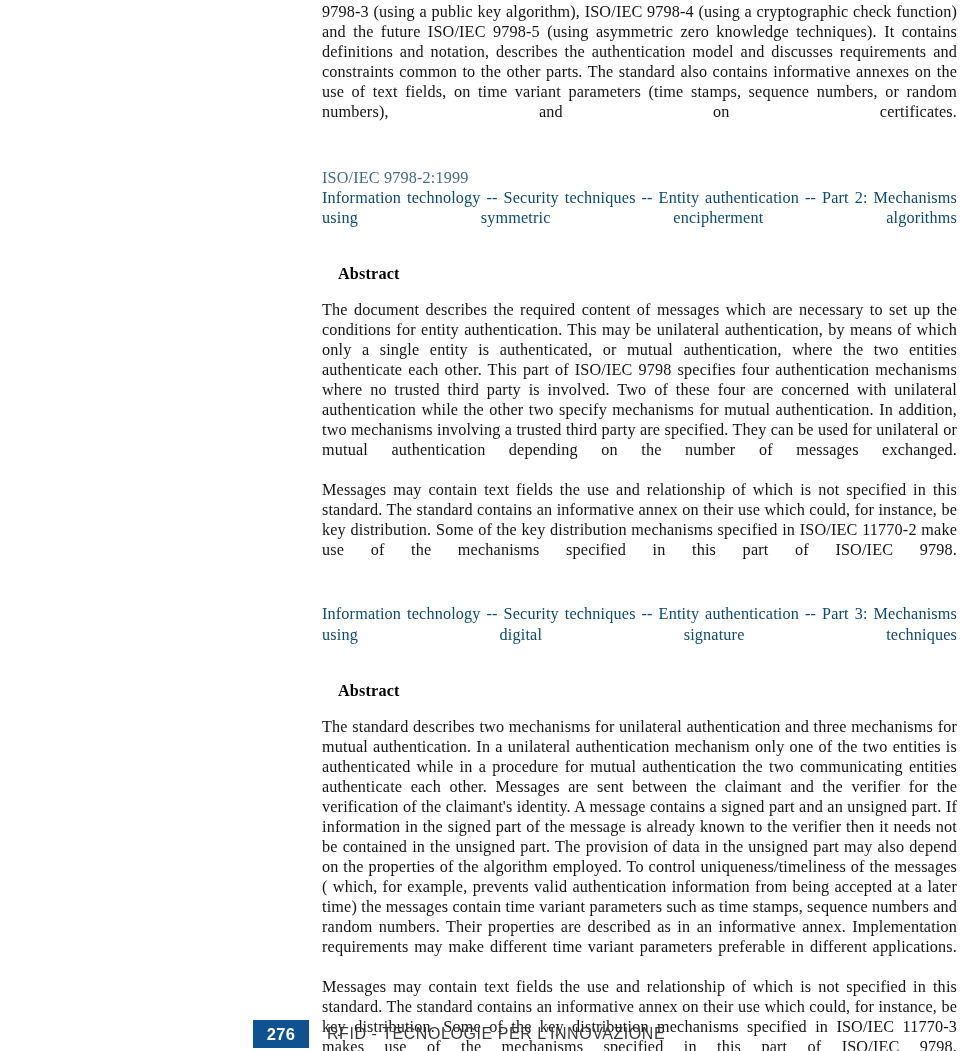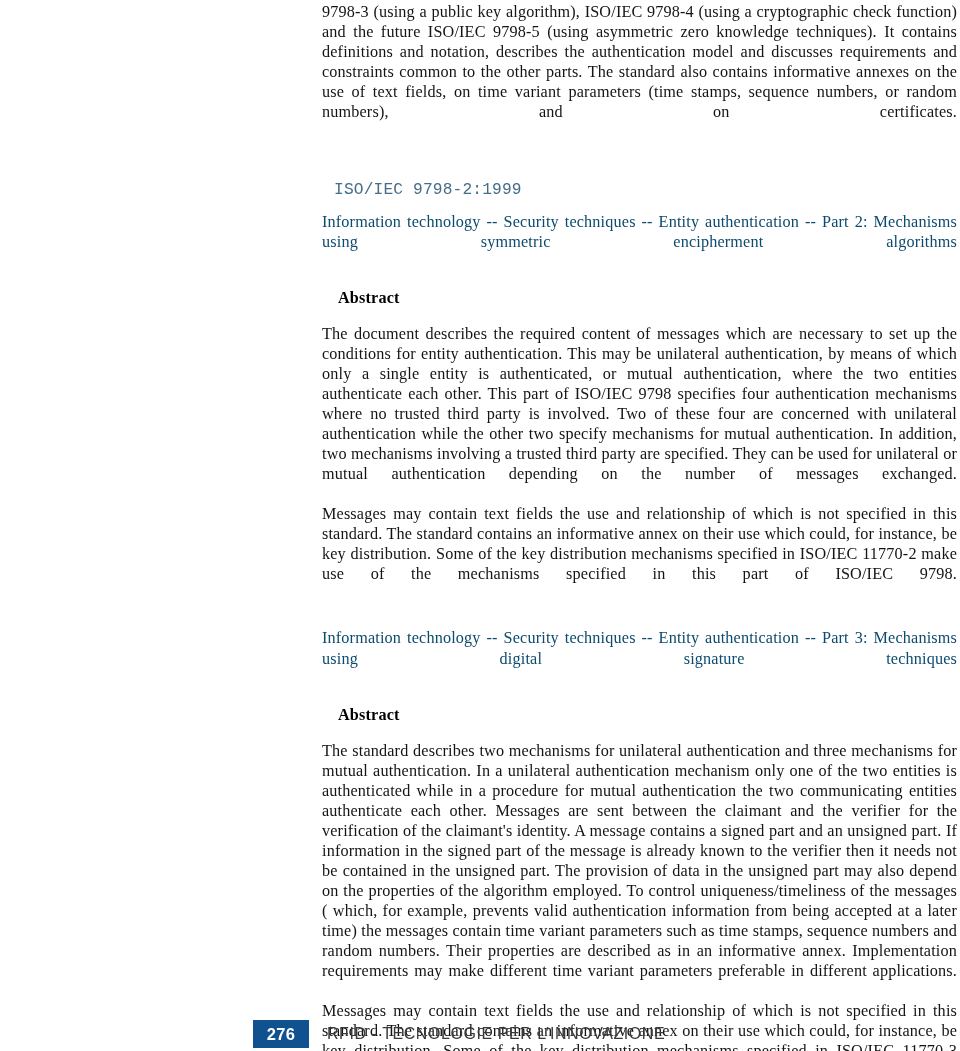--- a/index.html
+++ b/index.html
@@ -50,26 +50,25 @@
     margin-bottom: 0;
   }
 
   
   .gap-lg { height: 26px; }
   .gap-md { height: 24px; }
 
   .entry { margin: 0; }
 
   .std-id {
-    margin: 12px;
+    margin: 0;
     font-size: 16.2px;
     line-height: 20.1px;
     color: #456c89;
     letter-spacing: 0.01em;
-    font-family: Liberation Mono, monospace;
   }
 
   .std-title {
     margin: 0;
     font-size: 16.2px;
     line-height: 20.1px;
     color: #0c4a6e;
     text-align: justify;
     text-justify: inter-word;
     letter-spacing: 0.01em;

